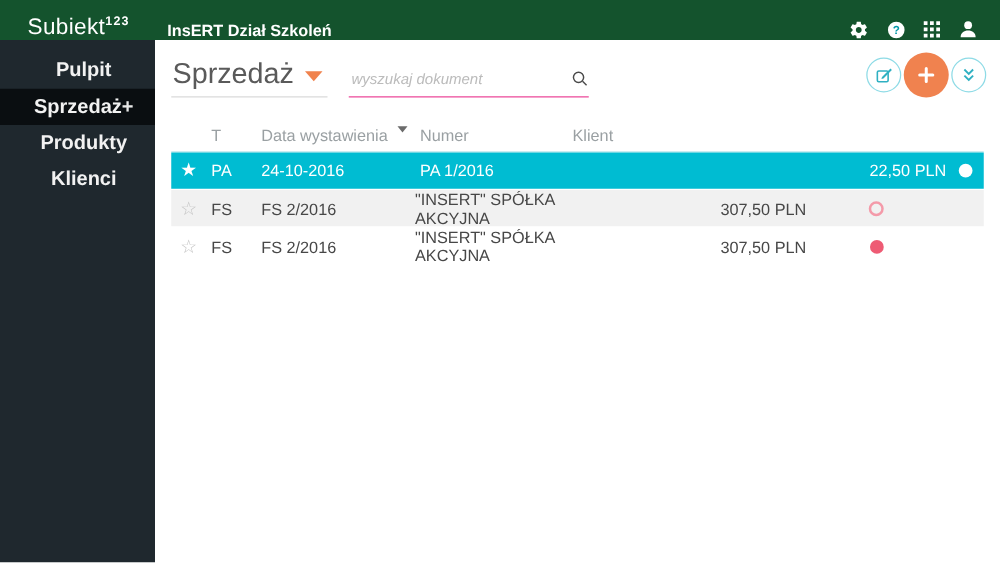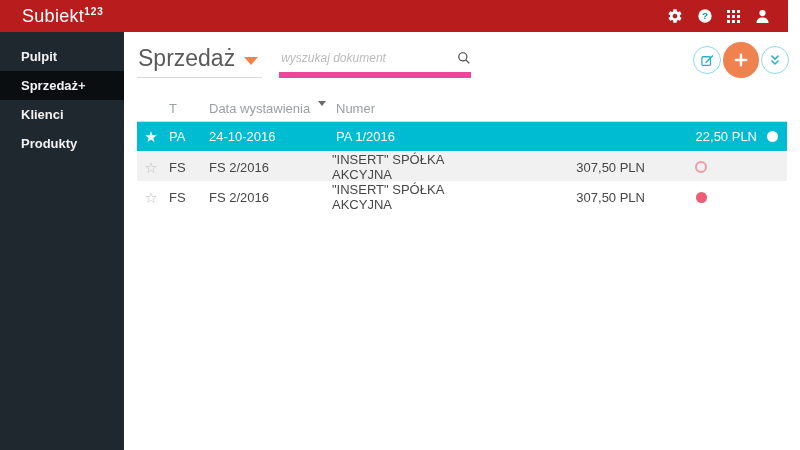--- a/index.html
+++ b/index.html
@@ -5,51 +5,51 @@
   * { box-sizing: border-box; }
   html,body { margin:0; padding:0; }
   body {
     width:800px; height:450px; position:relative; overflow:hidden;
     background:#fff; font-family:"Liberation Sans", sans-serif;
     -webkit-font-smoothing:antialiased;
   }
 
   
   .topbar {
-    position:absolute; top:0; left:0; right:12px; height:32px;
-    background:#b91c1c; display:flex; align-items:center; color:#fff;
+    position:absolute; top:0; left:0; right:0; height:32px;
+    background:#14532d; display:flex; align-items:flex-end; color:#fff;
   }
   .logo { margin-left:22px; font-size:18px; letter-spacing:.3px; cursor:pointer; }
   .logo sup { font-size:10px; font-weight:bold; letter-spacing:1px; }
   .org { margin-left:30px; font-size:13px; font-weight:bold; }
   .topbar-icons { margin-left:auto; display:flex; align-items:center; gap:14px; margin-right:17px; }
   .tb-icon { display:flex; align-items:center; justify-content:center; cursor:pointer; }
   .apps-grid { display:grid; grid-template-columns:repeat(3,3px); grid-template-rows:repeat(3,3px); gap:2px; }
   .apps-grid i { background:#fff; display:block; }
 
   
   .sidebar {
     position:absolute; top:32px; left:0; bottom:0; width:124px;
     background:#1f282e; padding-top:10px;
   }
   .side-item {
     height:29px; line-height:29px; padding:0 11px 0 21px;
-    color:#f2f2f2; font-size:13px; font-weight:bold; cursor:pointer;
-    display:flex; justify-content:flex-start;
+    color:#f2f2f2; font-size:16px; font-weight:bold; cursor:pointer;
+    display:flex; justify-content:center;
   }
   .side-item.active { background:#0a0e11; }
   .side-item .plus { color:#e8e8e8; font-weight:bold; }
 
   
   .main { position:absolute; top:32px; left:124px; right:0; bottom:0; background:#fff; }
   .page-head { position:relative; height:46px; padding:13px 12px 0 13px; display:flex; align-items:flex-end; }
   .title-wrap { display:flex; align-items:center; gap:9px; border-bottom:1px solid #dadada; padding:0 4px 7px 1px; cursor:pointer; }
   .page-title { margin:0; font-size:23px; font-weight:normal; color:#5a5a5a; line-height:23px; }
   .caret-down { width:0; height:0; border-left:7px solid transparent; border-right:7px solid transparent; border-top:8px solid #f0824d; margin-top:5px; }
-  .search { margin-left:17px; width:192px; border-bottom:6px solid #ec4899; display:flex; align-items:center; padding-bottom:6px; }
+  .search { margin-left:17px; width:192px; border-bottom:1px solid #ec4899; display:flex; align-items:center; padding-bottom:6px; }
   .search input {
     border:none; outline:none; flex:1; font-size:12px; font-style:italic;
     font-family:"Liberation Sans", sans-serif; color:#555; background:transparent;
   }
   .search input::placeholder { color:#bbbbbb; font-style:italic; }
   .actions { position:absolute; right:11px; top:10px; display:flex; align-items:center; gap:2px; }
   .btn-circle {
     width:28px; height:28px; border-radius:50%; border:1px solid #8edbe6;
     background:#fff; display:flex; align-items:center; justify-content:center;
     padding:0; cursor:pointer;
@@ -77,20 +77,21 @@
   .dot { display:inline-block; width:11px; height:11px; border-radius:50%; }
   .dot-white { background:#fff; }
   .dot-outline { width:12px; height:12px; border:2px solid #f49aa9; background:transparent; }
   .dot-filled { background:#ee5b74; }
 </style>
 </head>
 <body>
 
 <header class="topbar">
   <div class="logo"><span>Subiekt</span><sup>123</sup></div>
+  <div class="org">InsERT Dział Szkoleń</div>
   <div class="topbar-icons">
     <span class="tb-icon">
       <svg width="16" height="16" viewBox="0 0 24 24" fill="#fff">
           <path d="M19.43 12.98c.04-.32.07-.64.07-.98s-.03-.66-.07-.98l2.11-1.65c.19-.15.24-.42.12-.64l-2-3.46c-.12-.22-.39-.3-.61-.22l-2.49 1c-.52-.4-1.08-.73-1.69-.98l-.38-2.65C14.46 2.18 14.25 2 14 2h-4c-.25 0-.46.18-.49.42l-.38 2.65c-.61.25-1.17.59-1.69.98l-2.49-1c-.23-.09-.49 0-.61.22l-2 3.46c-.13.22-.07.49.12.64l2.11 1.65c-.04.32-.07.65-.07.98s.03.66.07.98l-2.11 1.65c-.19.15-.24.42-.12.64l2 3.46c.12.22.39.3.61.22l2.49-1c.52.4 1.08.73 1.69.98l.38 2.65c.03.24.24.42.49.42h4c.25 0 .46-.18.49-.42l.38-2.65c.61-.25 1.17-.59 1.69-.98l2.49 1c.23.09.49 0 .61-.22l2-3.46c.12-.22.07-.49-.12-.64l-2.11-1.65zM12 15.5c-1.93 0-3.5-1.57-3.5-3.5s1.57-3.5 3.5-3.5 3.5 1.57 3.5 3.5-1.57 3.5-3.5 3.5z"></path>
         </svg>
     </span>
     <span class="tb-icon">
       <svg width="16" height="16" viewBox="0 0 24 24">
           <circle cx="12" cy="12" r="10" fill="#fff"></circle>
           <text x="12" y="17" text-anchor="middle" font-size="14" font-weight="bold" fill="#0298a8" font-family="Liberation Sans, sans-serif">?</text>
@@ -120,24 +121,24 @@
 
 <aside class="sidebar">
   <div class="side-item">
       <span>Pulpit</span>
     </div>
   <div class="side-item active">
       <span>Sprzedaż</span>
       <span class="plus">+</span>
     </div>
   <div class="side-item">
+      <span>Produkty</span>
+    </div>
+  <div class="side-item">
       <span>Klienci</span>
-    </div>
-  <div class="side-item">
-      <span>Produkty</span>
     </div>
 </aside>
 
 <main class="main">
 
   <div class="page-head">
     <div class="title-wrap">
       <h1 class="page-title">Sprzedaż</h1>
       <span class="caret-down"></span>
     </div>
@@ -176,20 +177,21 @@
   <div class="table">
 
     <div class="tgrid thead">
       <span class="c-star"></span>
       <span class="c-type">T</span>
       <span class="c-date">
           <span>Data wystawienia</span>
           <i class="sort-caret"></i>
         </span>
       <span class="c-numer">Numer</span>
+      <span class="c-klient">Klient</span>
       <span class="c-status"></span>
     </div>
 
     <div class="tgrid trow selected">
       <span class="c-star">★</span>
       <span class="c-type">PA</span>
       <span class="c-date">24-10-2016</span>
       <span class="c-numer"><a>PA 1/2016</a></span>
       <span class="c-klient"></span>
       <span class="c-amount">22,50 PLN</span>

